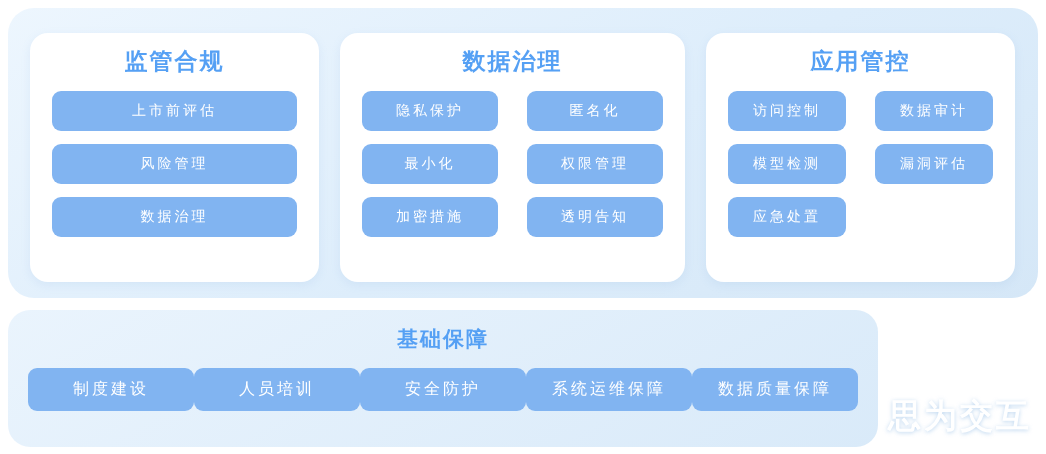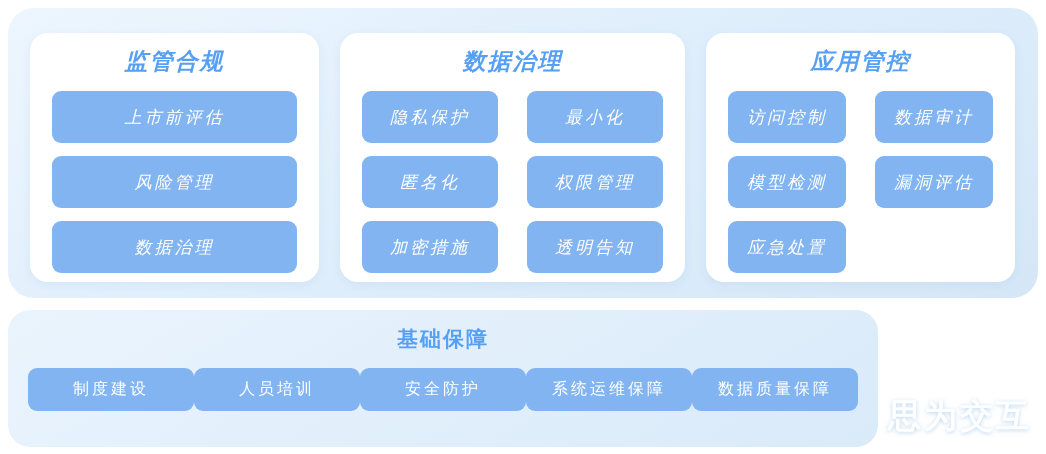--- a/index.html
+++ b/index.html
@@ -28,21 +28,20 @@
     display: flex;
     gap: 21px;
     padding: 25px 22px 16px 22px;
   }
   .card {
     background: #ffffff;
     border-radius: 18px;
     box-sizing: border-box;
     padding: 13px 22px 4px 22px;
     box-shadow: 0 3px 10px rgba(130, 170, 220, 0.14);
-    font-style: italic;
   }
   .card-1 { width: 289px; }
   .card-2 { width: 345px; }
   .card-3 { width: 309px; }
   .card-title {
     text-align: center;
     font-size: 23px;
     font-weight: bold;
     color: #55a0f4;
     line-height: 30px;
@@ -53,25 +52,25 @@
     display: flex;
     flex-direction: column;
     gap: 13px;
   }
   .grid {
     display: grid;
     grid-template-columns: 1fr 1fr;
     gap: 13px 29px;
   }
   .node {
-    height: 52px;
+    height: 40px;
     border-radius: 9px;
     background: #81b4f1;
     color: #ffffff;
-    font-size: 17px;
+    font-size: 14px;
     letter-spacing: 3px;
     display: flex;
     align-items: center;
     justify-content: center;
     white-space: nowrap;
   }
   
   .bottom-panel {
     position: absolute;
     left: 8px;
@@ -125,22 +124,22 @@
         <div class="node">上市前评估</div>
         <div class="node">风险管理</div>
         <div class="node">数据治理</div>
       </div>
     </div>
 
     <div class="card card-2">
       <div class="card-title">数据治理</div>
       <div class="grid">
         <div class="node">隐私保护</div>
+        <div class="node">匿名化</div>
         <div class="node">最小化</div>
-        <div class="node">匿名化</div>
         <div class="node">权限管理</div>
         <div class="node">加密措施</div>
         <div class="node">透明告知</div>
       </div>
     </div>
 
     <div class="card card-3">
       <div class="card-title">应用管控</div>
       <div class="grid">
         <div class="node">访问控制</div>

